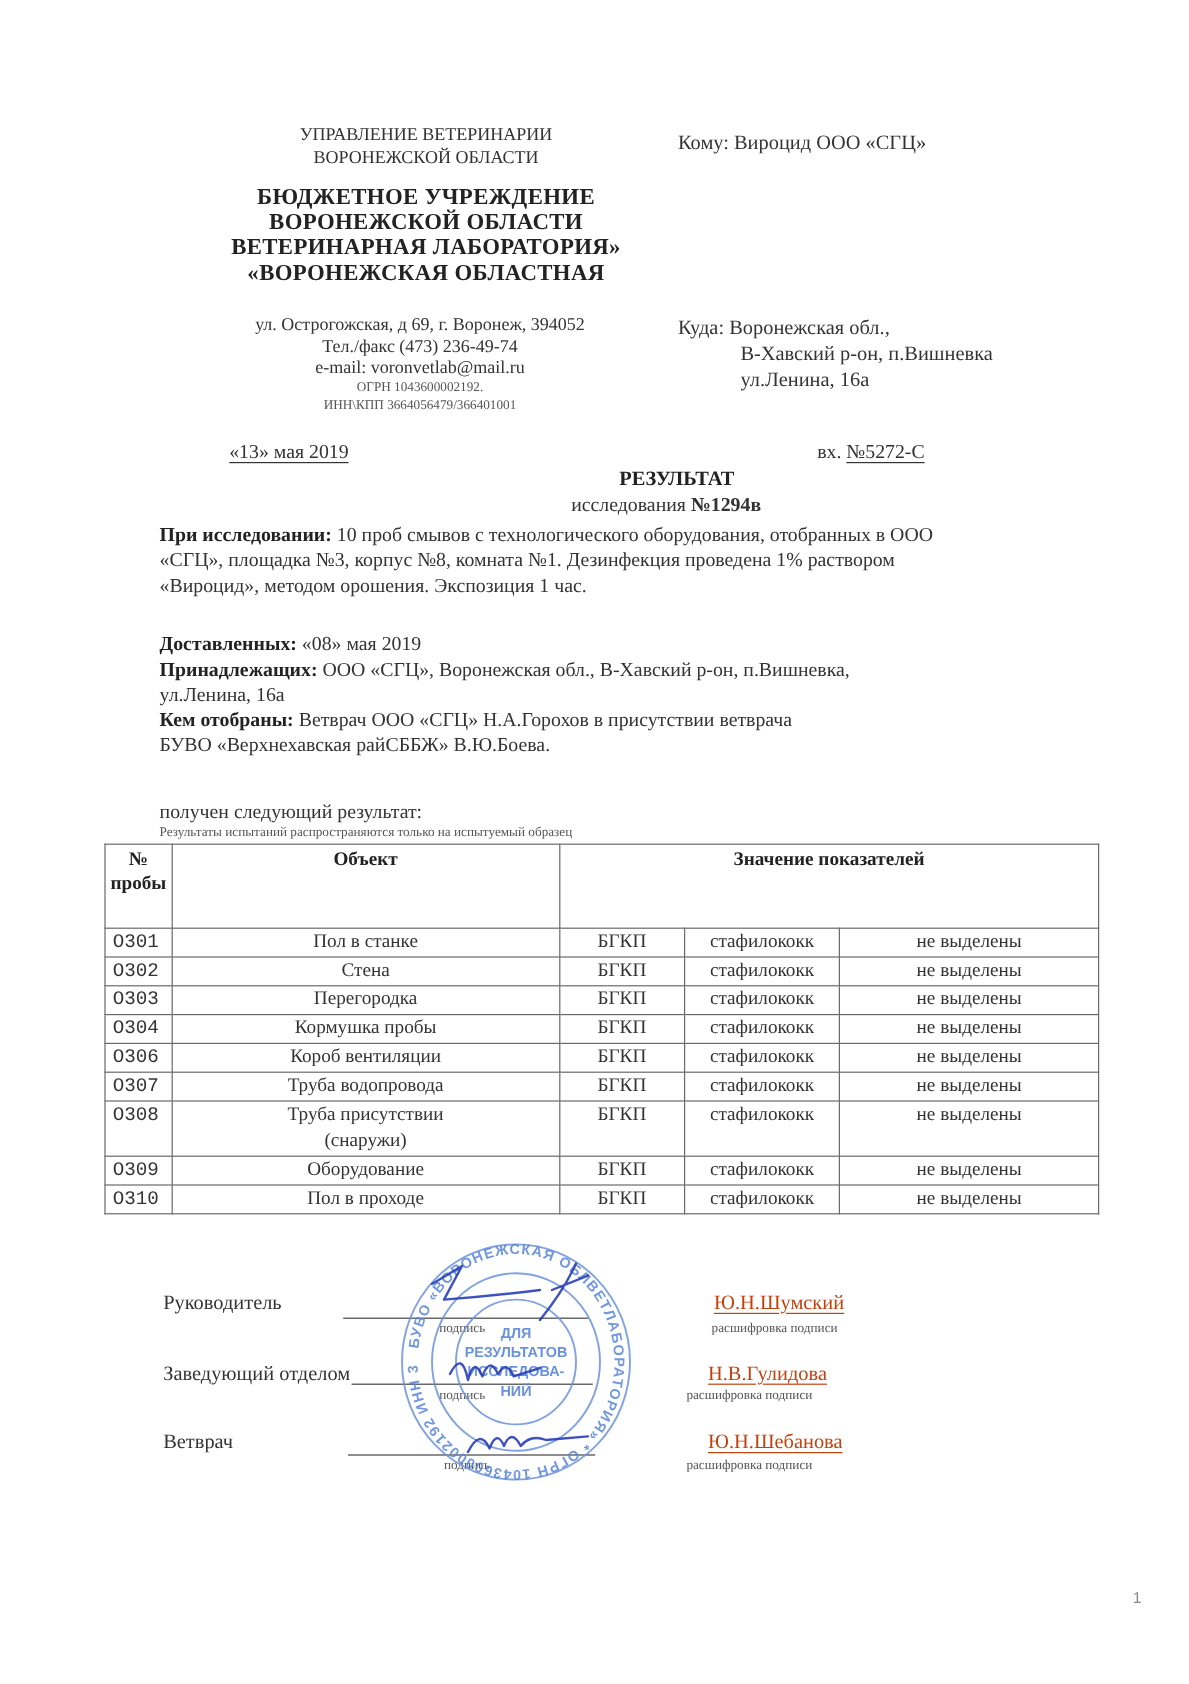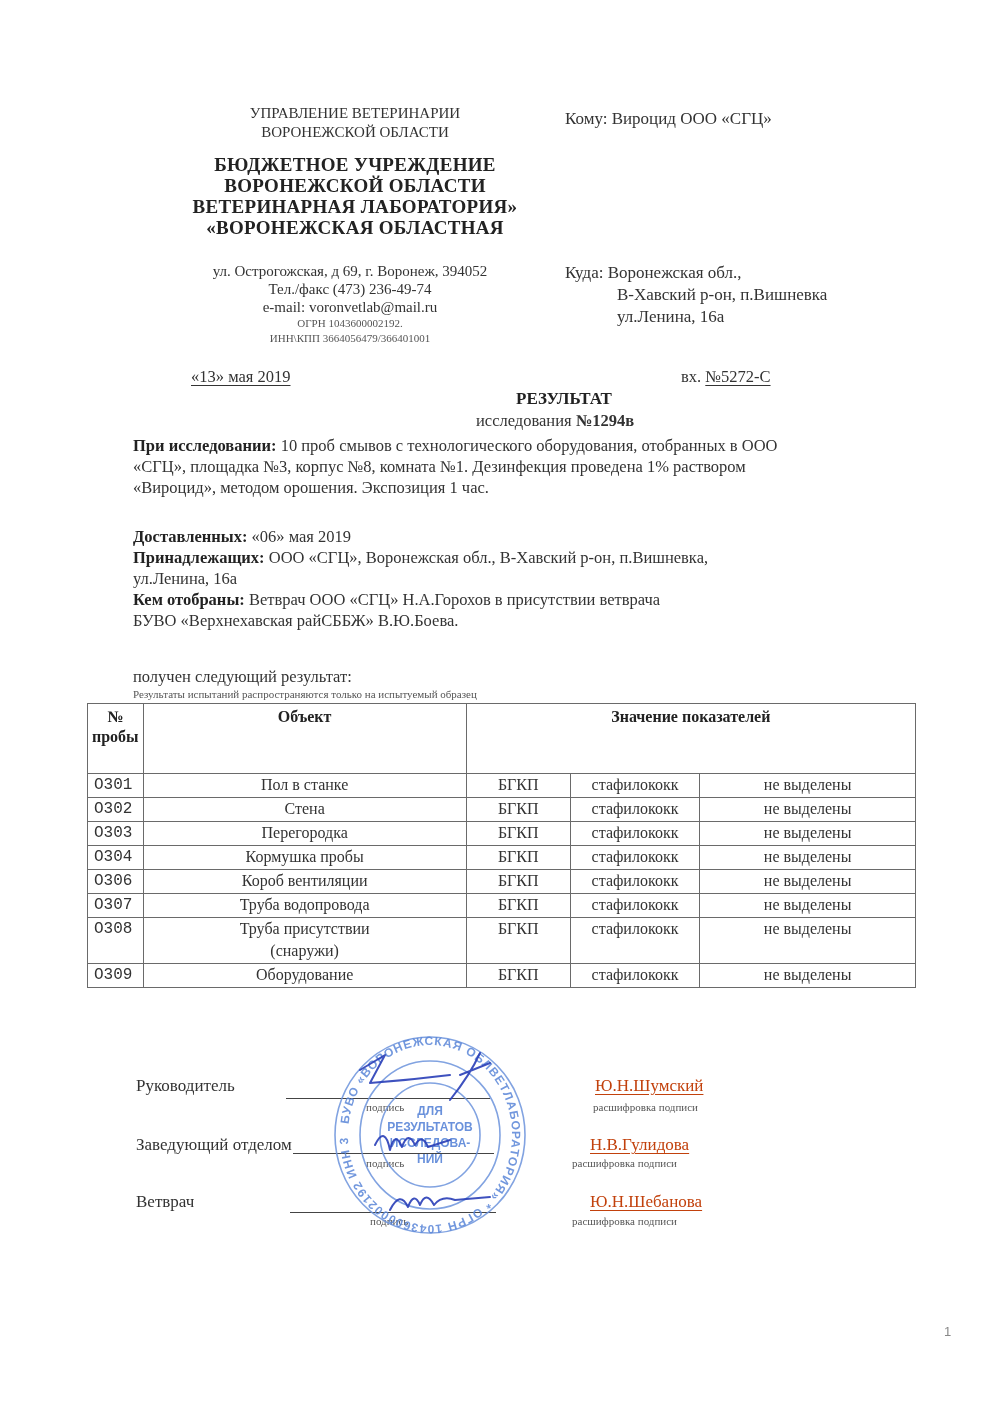--- a/index.html
+++ b/index.html
@@ -81,21 +81,21 @@
   <span>исследования </span><b>№1294в</b>
 </div>
 
 <div class="abs body-text" style="left:133px; top:435px; width:800px;">
   <div><b>При исследовании:</b><span> 10 проб смывов с технологического оборудования, отобранных в ООО</span></div>
   <div>«СГЦ», площадка №3, корпус №8, комната №1. Дезинфекция проведена 1%  раствором</div>
   <div>«Вироцид», методом орошения. Экспозиция 1 час.</div>
 </div>
 
 <div class="abs body-text" style="left:133px; top:526px; width:800px;">
-  <div><b>Доставленных:</b><span> «06» мая 2019</span></div>
+  <div><b>Доставленных:</b><span> «08» мая 2019</span></div>
   <div><b>Принадлежащих:</b><span> ООО «СГЦ», Воронежская обл., В-Хавский р-он,  п.Вишневка,</span></div>
   <div>ул.Ленина, 16а</div>
   <div><b>Кем отобраны:</b><span> Ветврач  ООО «СГЦ» Н.А.Горохов в присутствии ветврача</span></div>
   <div>БУВО «Верхнехавская райСББЖ» В.Ю.Боева.</div>
 </div>
 
 <div class="abs body-text" style="left:133px; top:666px;">получен следующий результат:</div>
 <div class="abs note-small" style="left:133px; top:688px;">Результаты испытаний распространяются только на испытуемый образец</div>
 
 <table class="res">
@@ -160,20 +160,27 @@
   <tr class="row tall">
     <td class="num">О308</td>
     <td style="padding:0 90px;">Труба присутствии (снаружи)</td>
     <td>БГКП</td>
     <td>стафилококк</td>
     <td>не выделены</td>
   </tr>
   <tr class="row">
     <td class="num">О309</td>
     <td>Оборудование</td>
+    <td>БГКП</td>
+    <td>стафилококк</td>
+    <td>не выделены</td>
+  </tr>
+  <tr class="row">
+    <td class="num">О310</td>
+    <td>Пол в проходе</td>
     <td>БГКП</td>
     <td>стафилококк</td>
     <td>не выделены</td>
   </tr>
 </tbody>
   </table>
 
 <div>
   <div class="abs sig-role" style="left:136px; top:1076px;text-align:right;">Руководитель</div>
   <div class="abs sig-line" style="left:286px; top:1098px; width:204px;"></div>

